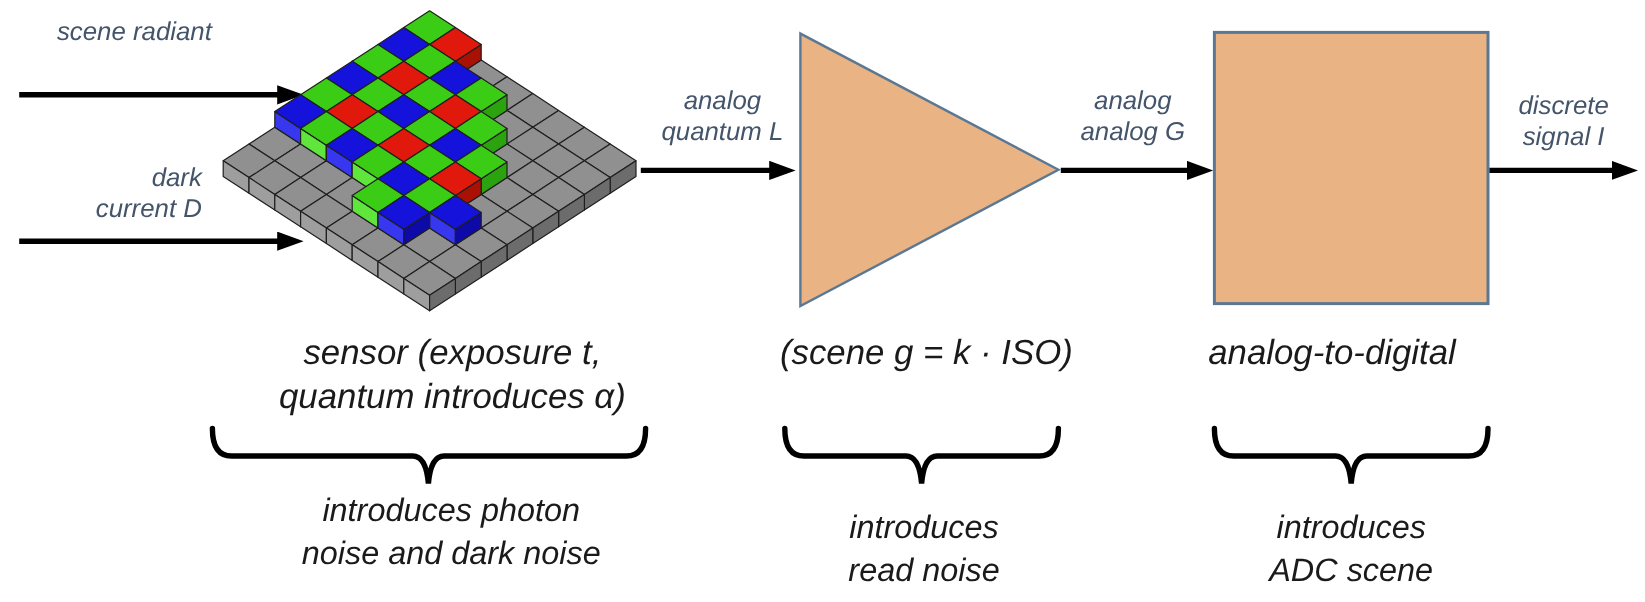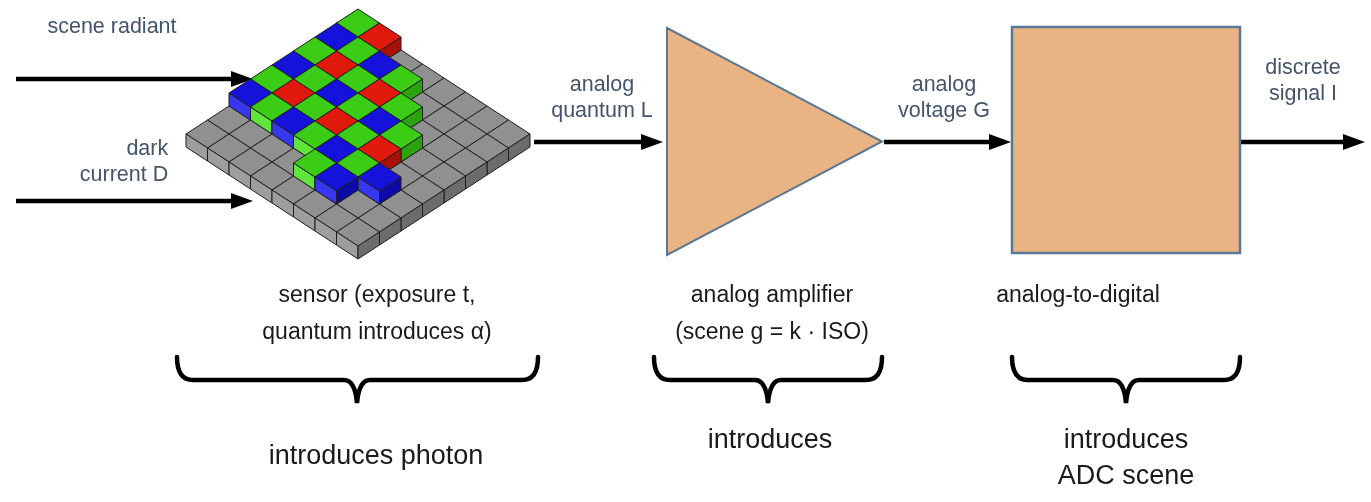--- a/index.html
+++ b/index.html
@@ -1,23 +1,23 @@
 <!DOCTYPE html>
 <html><head>
 <meta charset="utf-8">
 <style>
   html,body{margin:0;padding:0;background:#ffffff;}
   body{width:1371px;height:502px;position:relative;overflow:hidden;
        font-family:"Liberation Sans", sans-serif;}
-  #stage{position:absolute;left:0;top:0;width:1371px;height:502px;}
+  #stage{position:absolute;left:0;top:0;width:1371px;height:502px;font-style:italic;}
   svg#diagram{position:absolute;left:0;top:0;}
   .lbl{position:absolute;transform:translateX(-50%);text-align:center;
        white-space:nowrap;color:#44546a;font-size:21.5px;line-height:26px;}
   .cap{position:absolute;transform:translateX(-50%);text-align:center;
-       white-space:nowrap;color:#1a1a1a;font-size:23px;line-height:37px;}
+       white-space:nowrap;color:#1a1a1a;font-size:29px;line-height:37px;}
   .noise{position:absolute;transform:translateX(-50%);text-align:center;
        white-space:nowrap;color:#1a1a1a;font-size:27px;line-height:36px;}
 </style>
 </head>
 <body>
 
 <div id="stage">
 
   <svg id="diagram" width="1371" height="502" viewBox="0 0 1371 502">
     <defs>
@@ -227,43 +227,44 @@
     <div>dark</div>
     <div>current D</div>
   </div>
 
   <div class="lbl" style="left:602px;top:71px;">
     <div>analog</div>
     <div>quantum L</div>
   </div>
   <div class="lbl" style="left:944px;top:71px;">
     <div>analog</div>
-    <div>voltage G</div>
-  </div>
-  <div class="lbl" style="left:1303px;top:54px;">
+    <div>analog G</div>
+  </div>
+  <div class="lbl" style="left:1303px;top:75px;">
     <div>discrete</div>
     <div>signal I</div>
   </div>
 
   <div class="cap" style="left:377px;top:276px;">
     <div>sensor (exposure t,</div>
     <div>quantum introduces α)</div>
   </div>
   <div class="cap" style="left:772px;top:276px;">
-    <div>analog amplifier</div>
     <div>(scene g = k · ISO)</div>
   </div>
-  <div class="cap" style="left:1078px;top:276px;">
+  <div class="cap" style="left:1110px;top:276px;">
     <div>analog-to-digital</div>
   </div>
 
-  <div class="noise" style="left:376px;top:437px;">
+  <div class="noise" style="left:376px;top:407px;">
     <div>introduces photon</div>
+    <div>noise and dark noise</div>
   </div>
   <div class="noise" style="left:770px;top:421px;">
     <div>introduces</div>
+    <div>read noise</div>
   </div>
   <div class="noise" style="left:1126px;top:421px;">
     <div>introduces</div>
     <div>ADC scene</div>
   </div>
 
 </div>
 
 </body></html>

